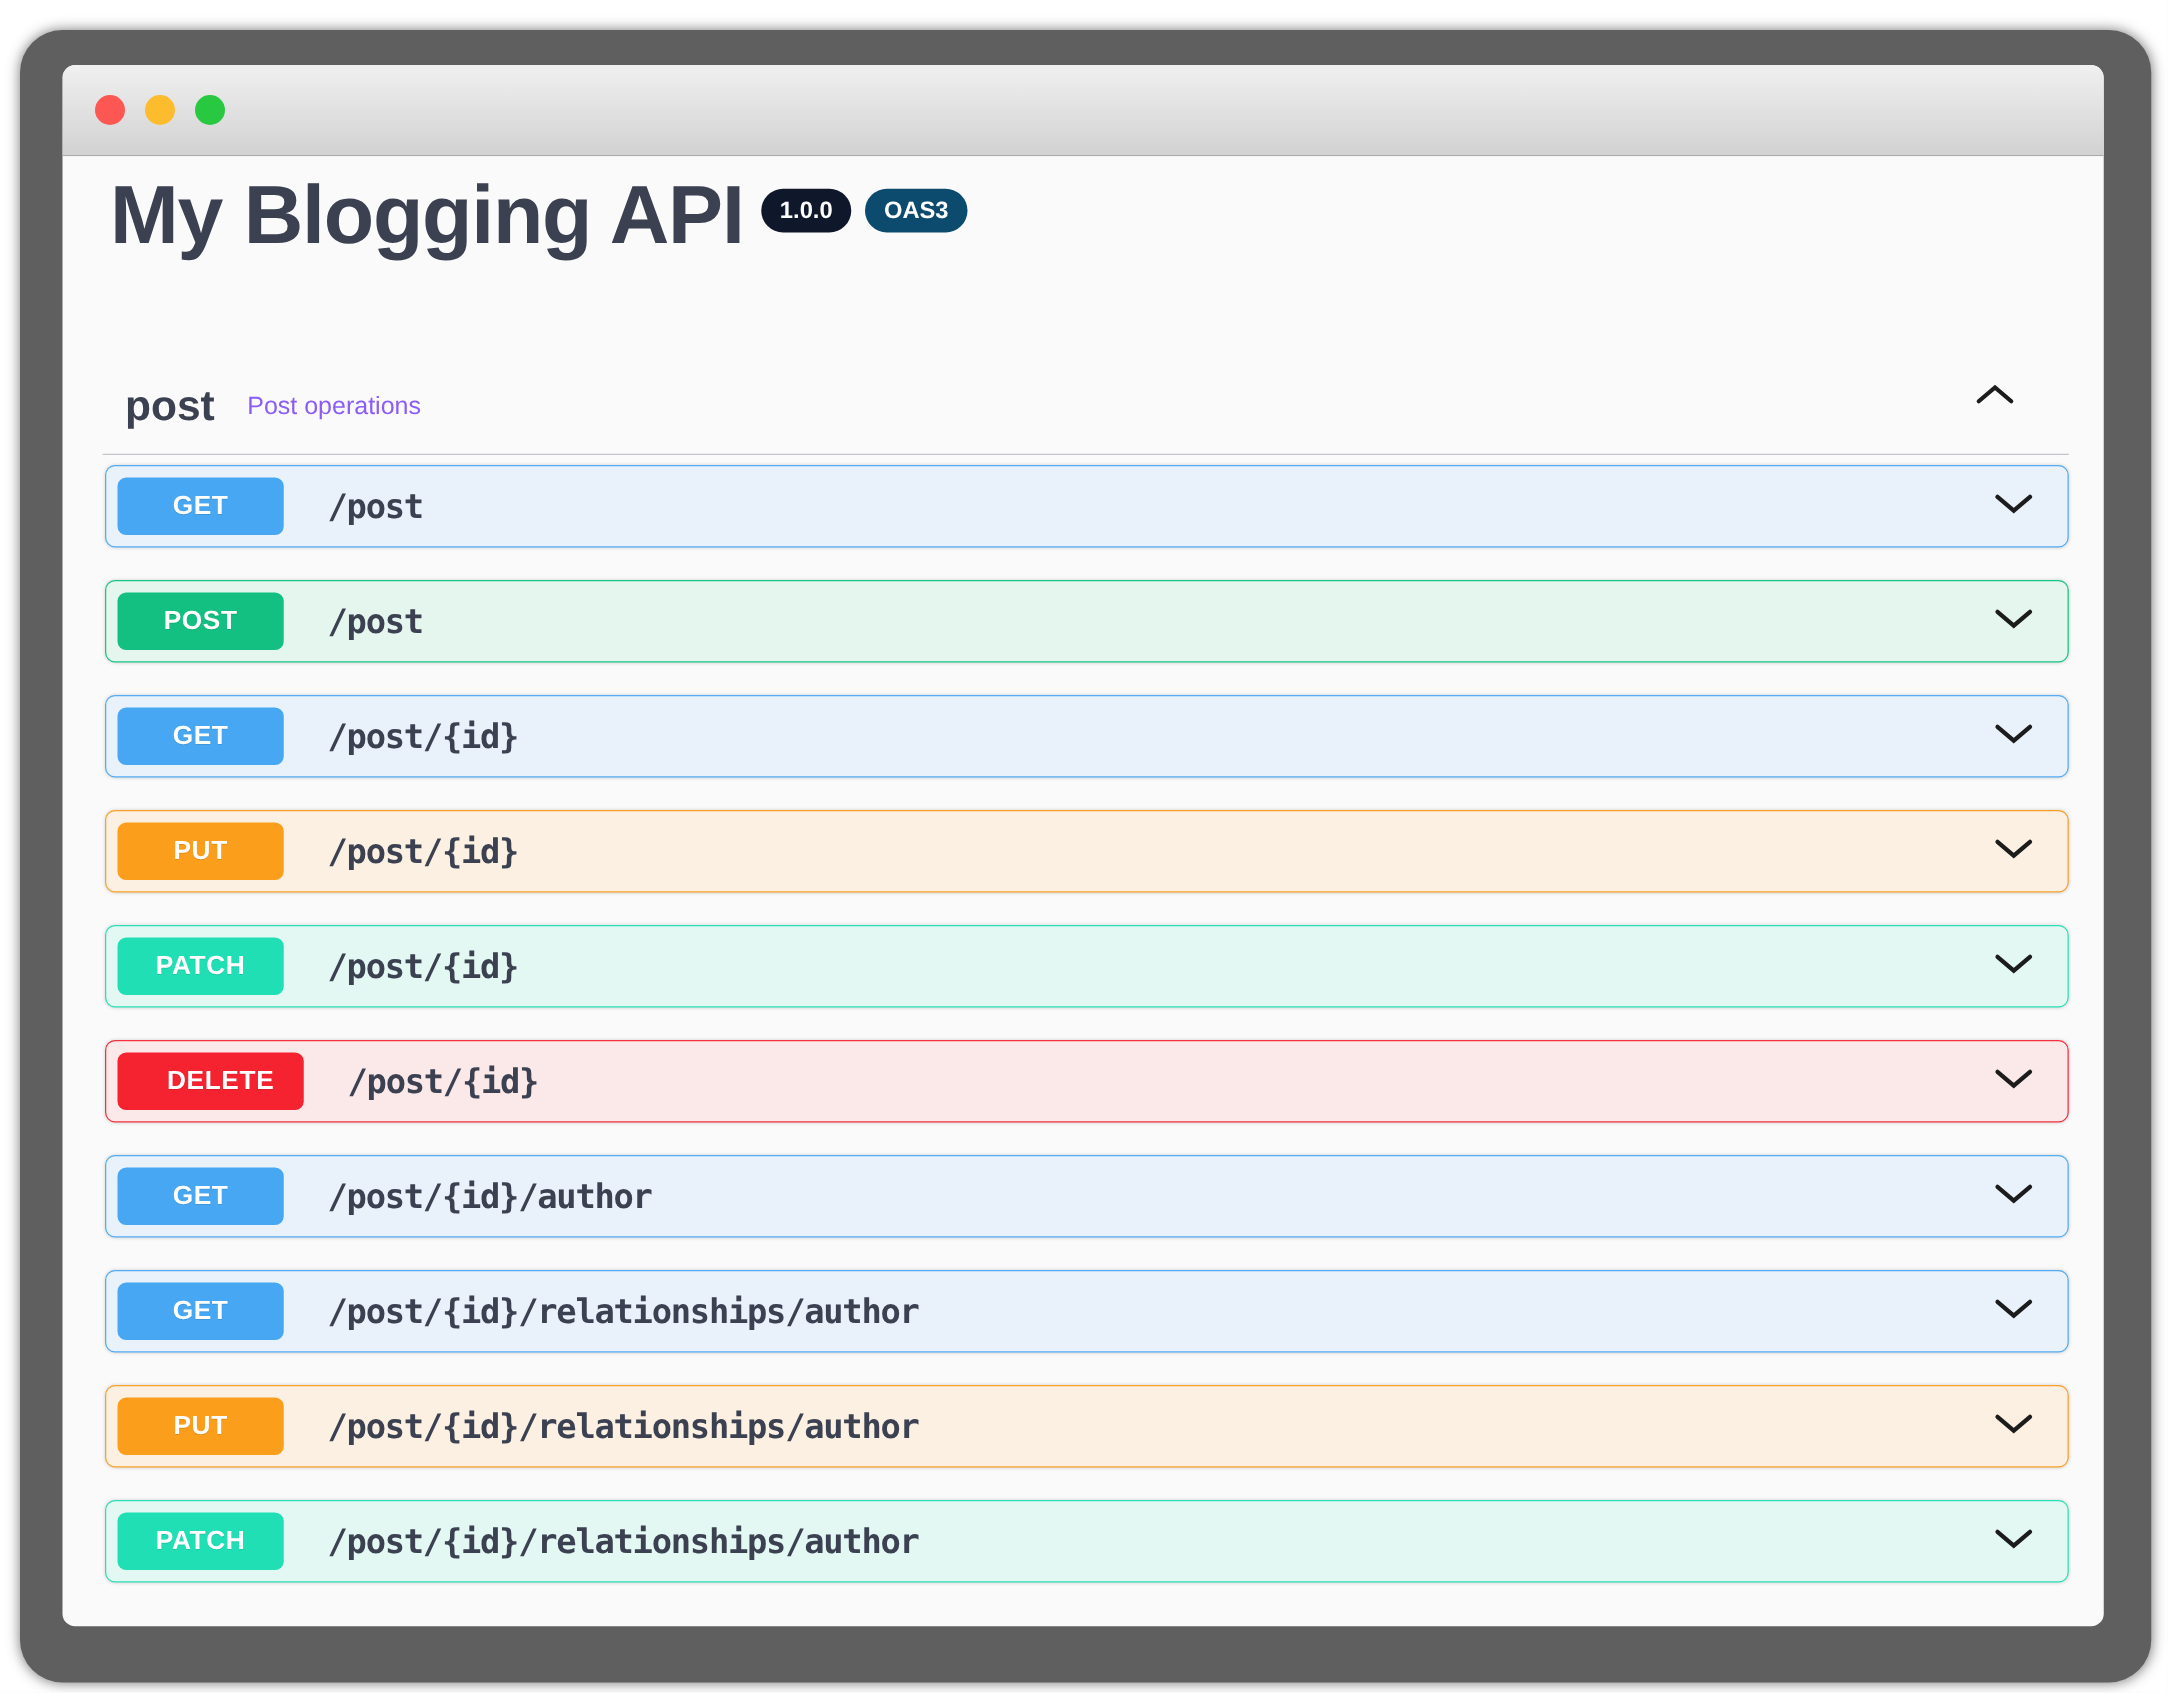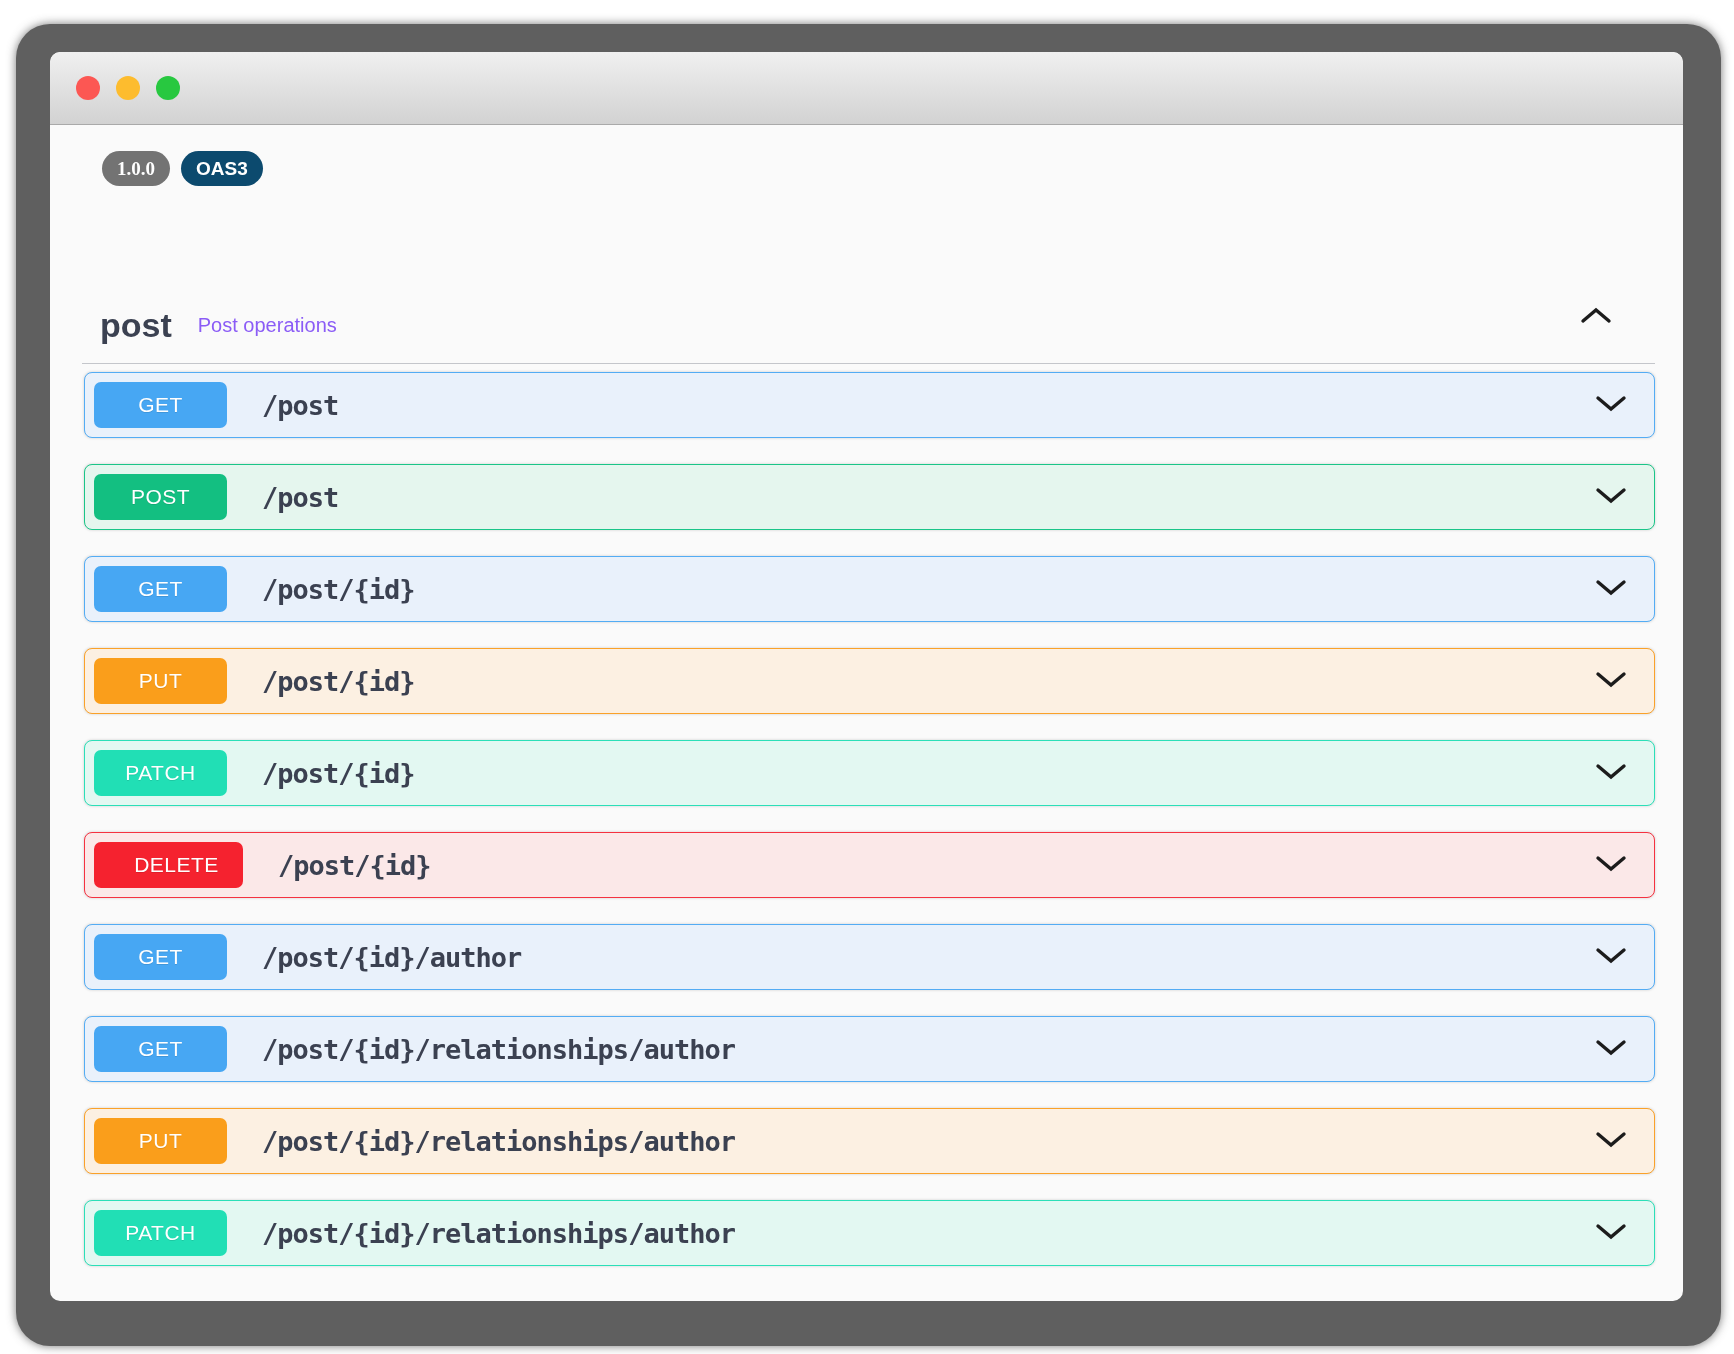--- a/index.html
+++ b/index.html
@@ -30,21 +30,21 @@
 
   .apptitle-row{position:absolute;left:38px;top:86px;display:flex;align-items:flex-start;}
   .apptitle{
     font-size:66px;font-weight:bold;color:#3b4151;letter-spacing:-1px;line-height:1;
   }
   .pills{display:flex;gap:11px;margin-left:14px;margin-top:13px;}
   .pill{
     height:35px;border-radius:18px;color:#ffffff;font-weight:bold;font-size:19px;
     display:flex;align-items:center;justify-content:center;padding:0 15px;
   }
-  .pill-version{background:#737373;font-family:Liberation Serif, serif;}
+  .pill-version{background:#0f172a;}
   .pill-oas{background:#0c4a6e;}
 
   .section-head{
     position:absolute;left:50px;top:240px;width:1555px;height:66px;
     display:flex;align-items:center;
   }
   .section-name{font-size:34px;font-weight:bold;color:#3b4151;}
   .section-desc{font-size:20px;color:#8b5cf6;margin-left:26px;}
   .section-chevron{position:absolute;right:42px;top:14px;cursor:pointer;}
   .divider{
@@ -54,21 +54,21 @@
 
   .oplist{position:absolute;left:34px;top:320px;width:1571px;}
   .opblock{
     position:relative;width:1569px;height:64px;margin-bottom:26px;
     border:1px solid;border-radius:8px;
     box-shadow:0 0 3px rgba(0,0,0,.18);
     display:flex;align-items:center;cursor:pointer;
   }
   .opblock .method{
     width:133px;height:46px;margin-left:9px;border-radius:7px;flex:0 0 auto;
-    color:#ffffff;font-weight:normal;font-size:21px;letter-spacing:.5px;
+    color:#ffffff;font-weight:bold;font-size:21px;letter-spacing:.5px;
     display:flex;align-items:center;justify-content:center;
     text-shadow:0 1px 0 rgba(0,0,0,.1);
   }
   .opblock .path{
     margin-left:35px;
     font-family:"DejaVu Sans Mono",monospace;font-weight:bold;font-size:27px;
     color:#3b4151;letter-spacing:-1px;
   }
   .opblock .chev{position:absolute;right:26px;top:50%;transform:translateY(-50%);}
 </style>
@@ -79,20 +79,21 @@
 
 <div class="window">
 
   <div class="titlebar">
     <div class="traffic t-red"></div>
     <div class="traffic t-yellow"></div>
     <div class="traffic t-green"></div>
   </div>
 
   <div class="apptitle-row">
+    <div class="apptitle">My Blogging API</div>
     <div class="pills">
       <div class="pill pill-version">1.0.0</div>
       <div class="pill pill-oas">OAS3</div>
     </div>
   </div>
 
   <div class="section-head">
     <div class="section-name">post</div>
     <div class="section-desc">Post operations</div>
     <div class="section-chevron">

